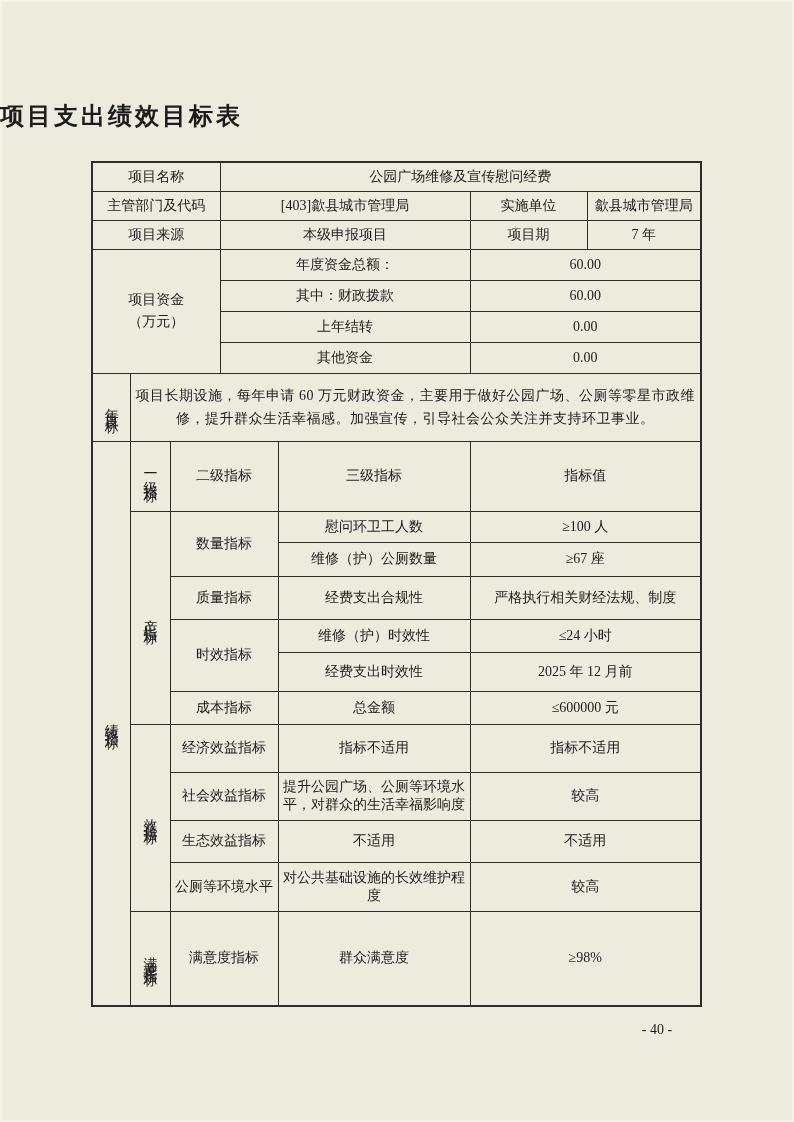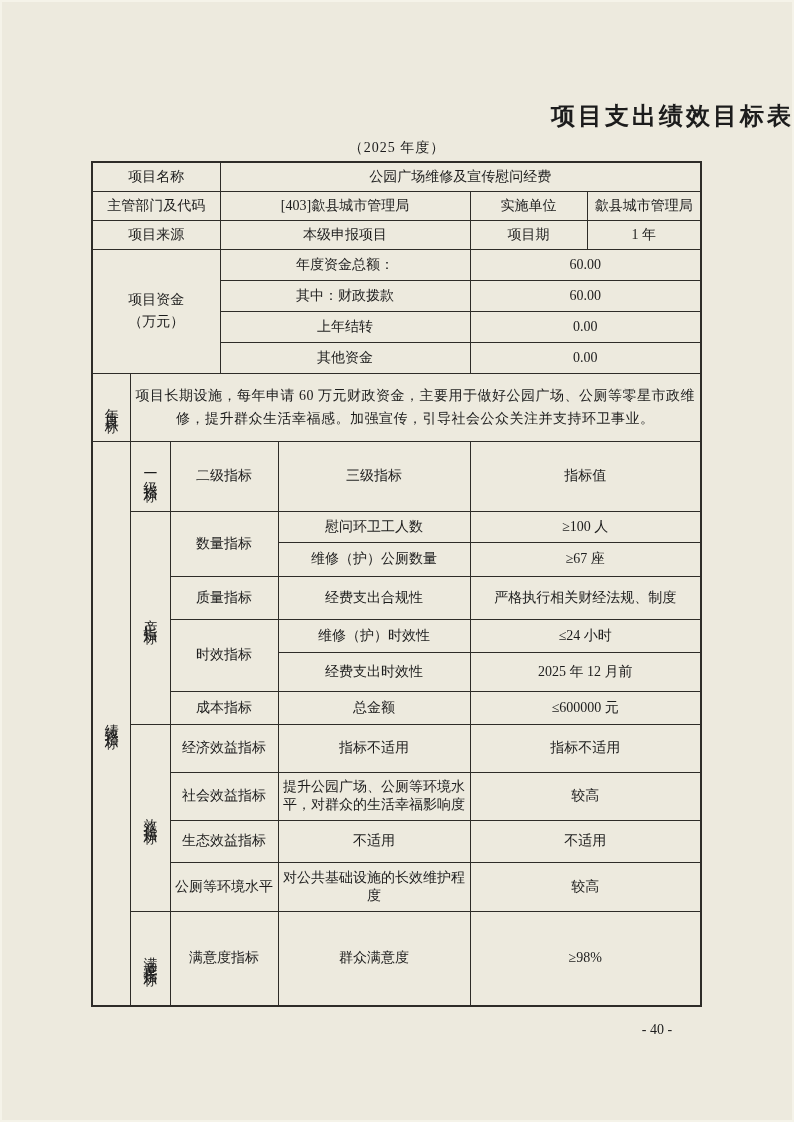--- a/index.html
+++ b/index.html
@@ -8,21 +8,21 @@
     background:#edeade;
     font-family:"Liberation Serif","DejaVu Serif",serif;
     color:#1c1c1c;
     position:relative;
     overflow:hidden;
   }
   .sheet{position:absolute;inset:0;background:#edeade;box-shadow:inset 0 0 0 2px #f5f3e9;}
 
   .doc-title{
     position:absolute;left:0;top:100px;width:794px;
-    text-align:right;font-size:24px;font-weight:bold;
+    text-align:left;font-size:24px;font-weight:bold;
     letter-spacing:3px;
   }
   .doc-subtitle{
     position:absolute;left:0;top:139px;width:794px;
     text-align:center;font-size:14px;letter-spacing:1px;
   }
 
   table.main{
     position:absolute;left:91px;top:161px;
     width:609px;border-collapse:collapse;table-layout:fixed;
@@ -59,21 +59,20 @@
     position:absolute;left:612px;top:1022px;width:90px;
     text-align:center;font-size:14px;
   }
 </style>
 </head>
 <body>
 
 <div class="sheet">
 
   <div class="doc-title">项目支出绩效目标表</div>
-  <div class="doc-subtitle">（2025 年度）</div>
 
   <table class="main">
     <colgroup>
       <col style="width:38px">
         <col style="width:40px">
         <col style="width:50px">
       <col style="width:58px">
         <col style="width:192px">
         <col style="width:117px">
         <col style="width:114px">
@@ -89,21 +88,21 @@
       <td colspan="3">主管部门及代码</td>
       <td colspan="2">[403]歙县城市管理局</td>
       <td>实施单位</td>
       <td>歙县城市管理局</td>
     </tr>
 
     <tr style="height:29px">
       <td colspan="3">项目来源</td>
       <td colspan="2">本级申报项目</td>
       <td>项目期</td>
-      <td>1 年</td>
+      <td>7 年</td>
     </tr>
 
     <tr style="height:31px">
       <td colspan="3" rowspan="4" class="pre">项目资金
 （万元）</td>
       <td colspan="2" class="f-label ind1">年度资金总额：</td>
       <td colspan="2" class="num-right">60.00</td>
     </tr>
     <tr style="height:31px">
       <td colspan="2" class="f-label ind2">其中：财政拨款</td>

